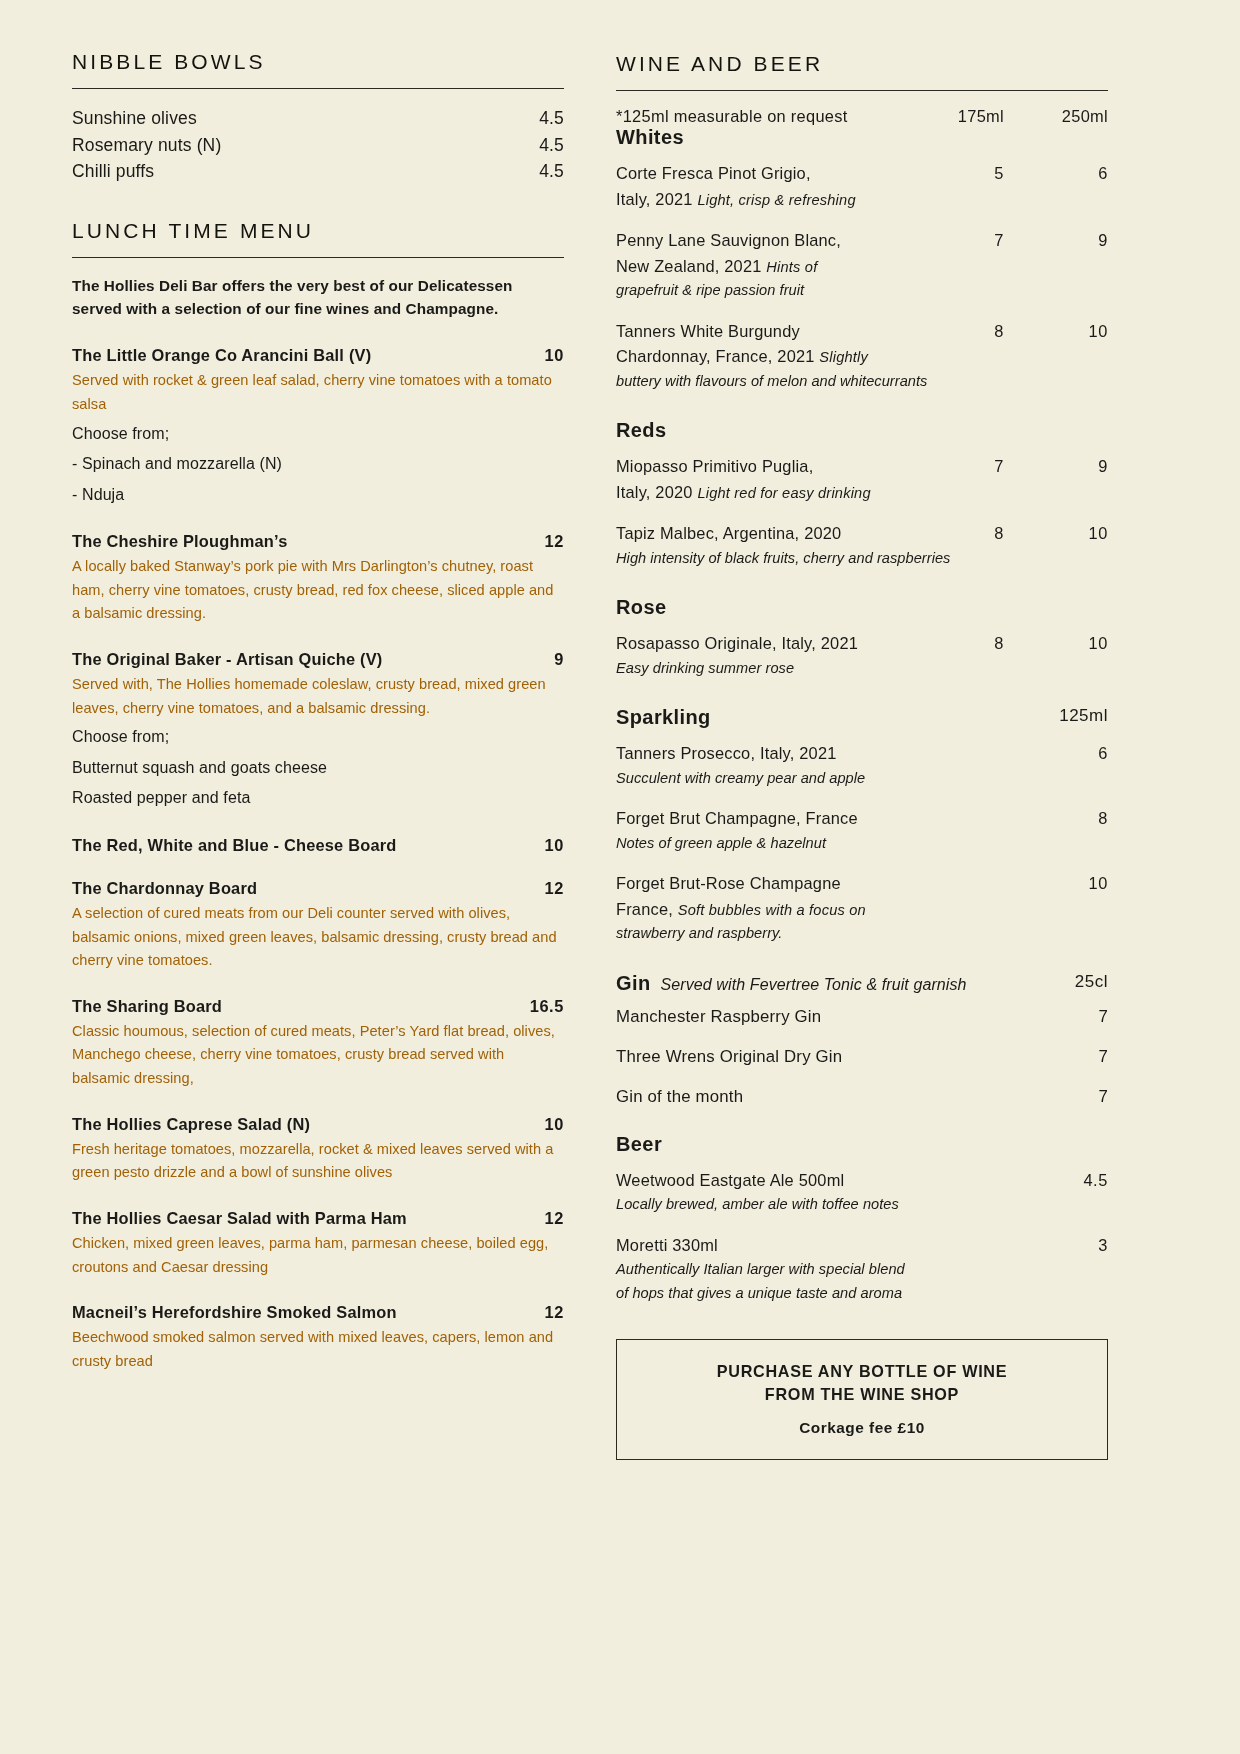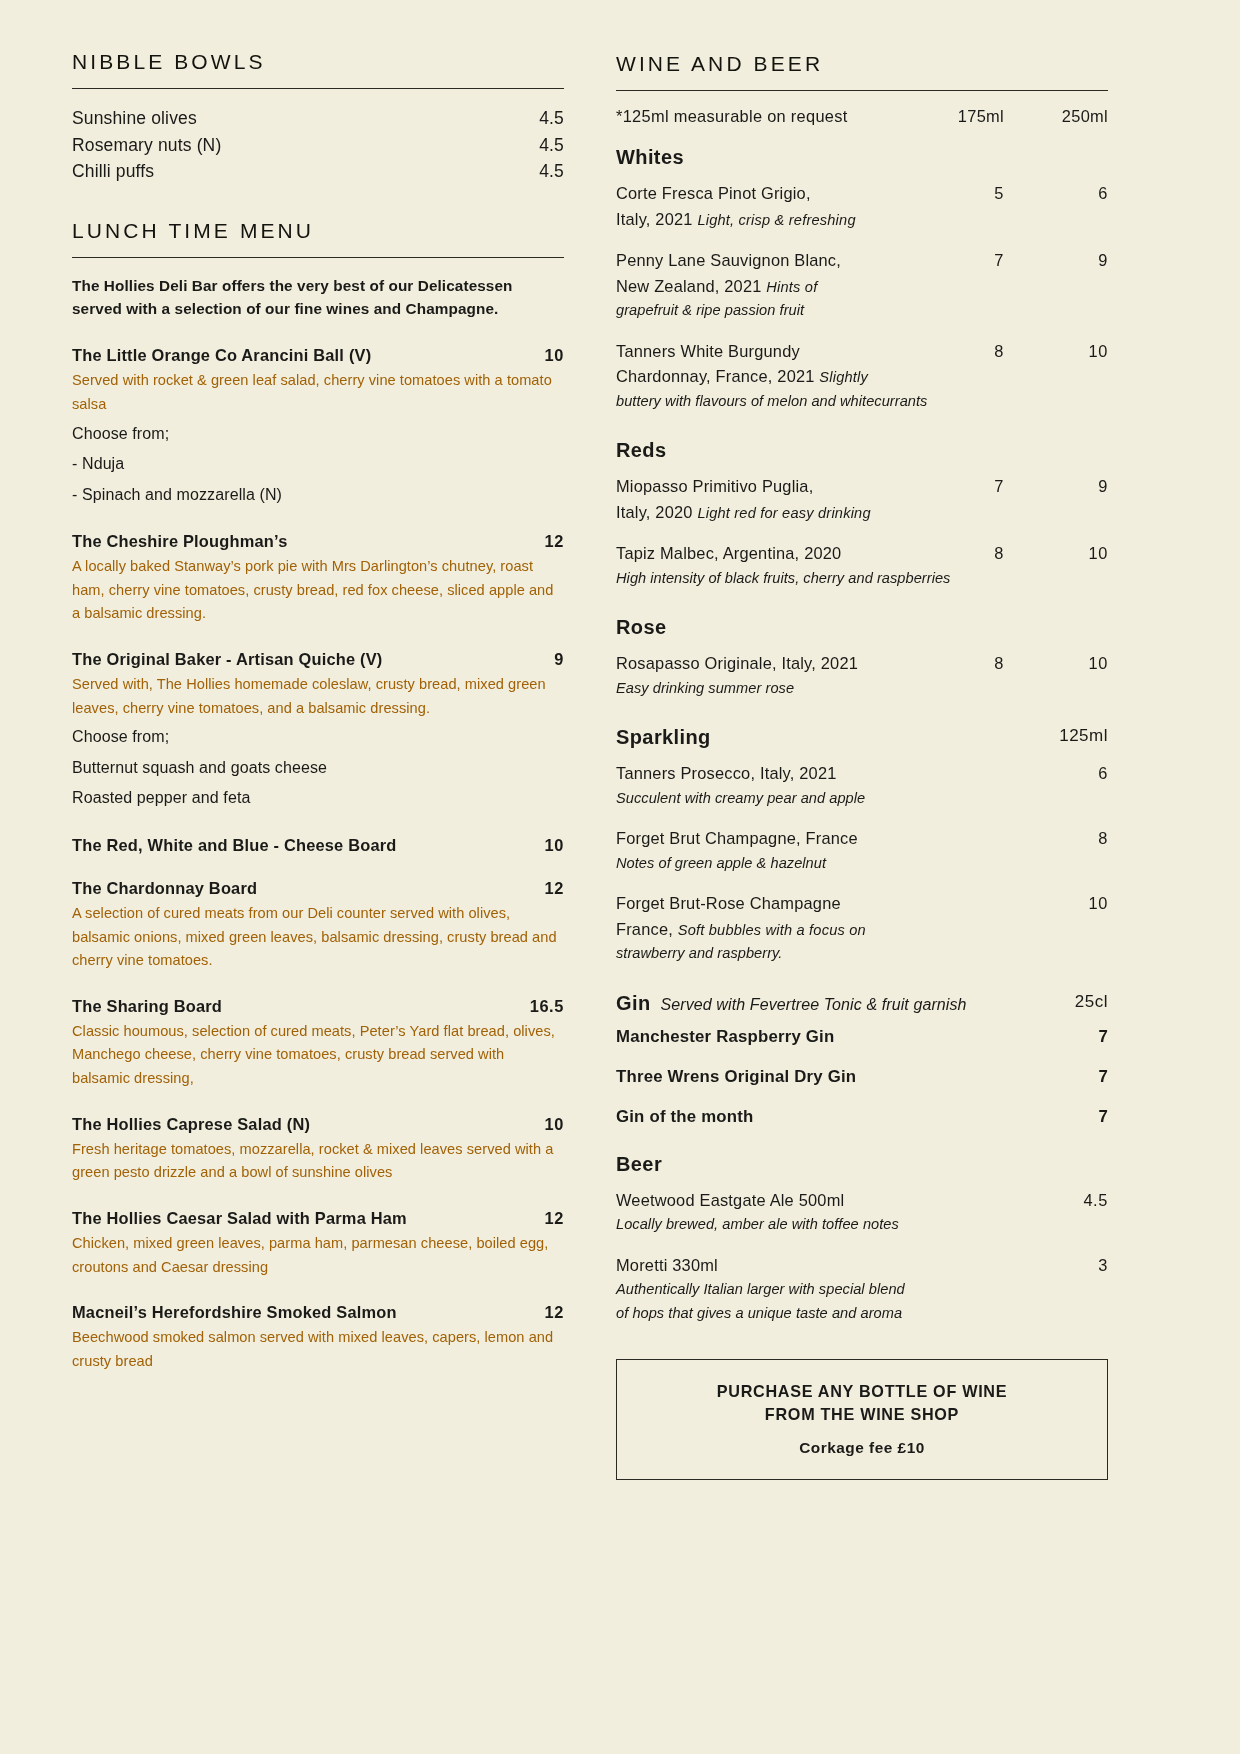--- a/index.html
+++ b/index.html
@@ -99,21 +99,21 @@
     letter-spacing: 0.1px;
     margin-top: 3px;
   }
 
   
   .wine-head-row {
     display: flex;
     align-items: baseline;
     font-size: 16.4px;
     letter-spacing: 0.3px;
-    margin-bottom: 20px;
+    margin-bottom: 0;
   }
   .wine-head-row .note { flex: 1; }
   .wine-head-row .m1 { width: 92px; text-align: right; }
   .wine-head-row .m2 { width: 104px; text-align: right; }
 
   h3.sub {
     font-size: 20px;
     font-weight: bold;
     letter-spacing: 0.4px;
     margin: 0 0 12px 0;
@@ -161,21 +161,20 @@
   .p1 { width: 92px; text-align: right; font-size: 16.4px; letter-spacing: 0.6px; }
   .p2 { width: 104px; text-align: right; font-size: 16.4px; letter-spacing: 0.6px; }
   .p-single { width: 104px; text-align: right; font-size: 16.4px; letter-spacing: 0.6px; }
 
   .spirit-line {
     display: flex;
     align-items: baseline;
     font-size: 16.8px;
     letter-spacing: 0.2px;
     margin-bottom: 20px;
-    font-weight: bold;
   }
   .spirit-line .nm { flex: 1; }
   .spirit-line .pr { width: 104px; text-align: right; }
 
   .group { margin-top: 26px; }
 
   
   .corkage {
     margin-top: 34px;
     border: 1.3px solid #2a2a22;
@@ -225,22 +224,22 @@
       <hr class="rule">
       <p class="intro">The Hollies Deli Bar offers the very best of our Delicatessen served with a selection of our fine wines and Champagne.</p>
 
       <div class="dish">
         <div class="dish-head">
           <span class="name">The Little Orange Co Arancini Ball (V)</span>
           <span class="price">10</span>
         </div>
         <div class="dish-desc">Served with rocket &amp; green leaf salad, cherry vine tomatoes with a tomato salsa</div>
         <div class="dish-extra">Choose from;</div>
+        <div class="dish-extra">- Spinach and mozzarella (N)</div>
         <div class="dish-extra">- Nduja</div>
-        <div class="dish-extra">- Spinach and mozzarella (N)</div>
       </div>
 
       <div class="dish">
         <div class="dish-head">
           <span class="name">The Cheshire Ploughman’s</span>
           <span class="price">12</span>
         </div>
         <div class="dish-desc">A locally baked Stanway’s pork pie with Mrs Darlington’s chutney, roast ham, cherry vine tomatoes, crusty bread, red fox cheese, sliced apple and a balsamic dressing.</div>
       </div>
 

